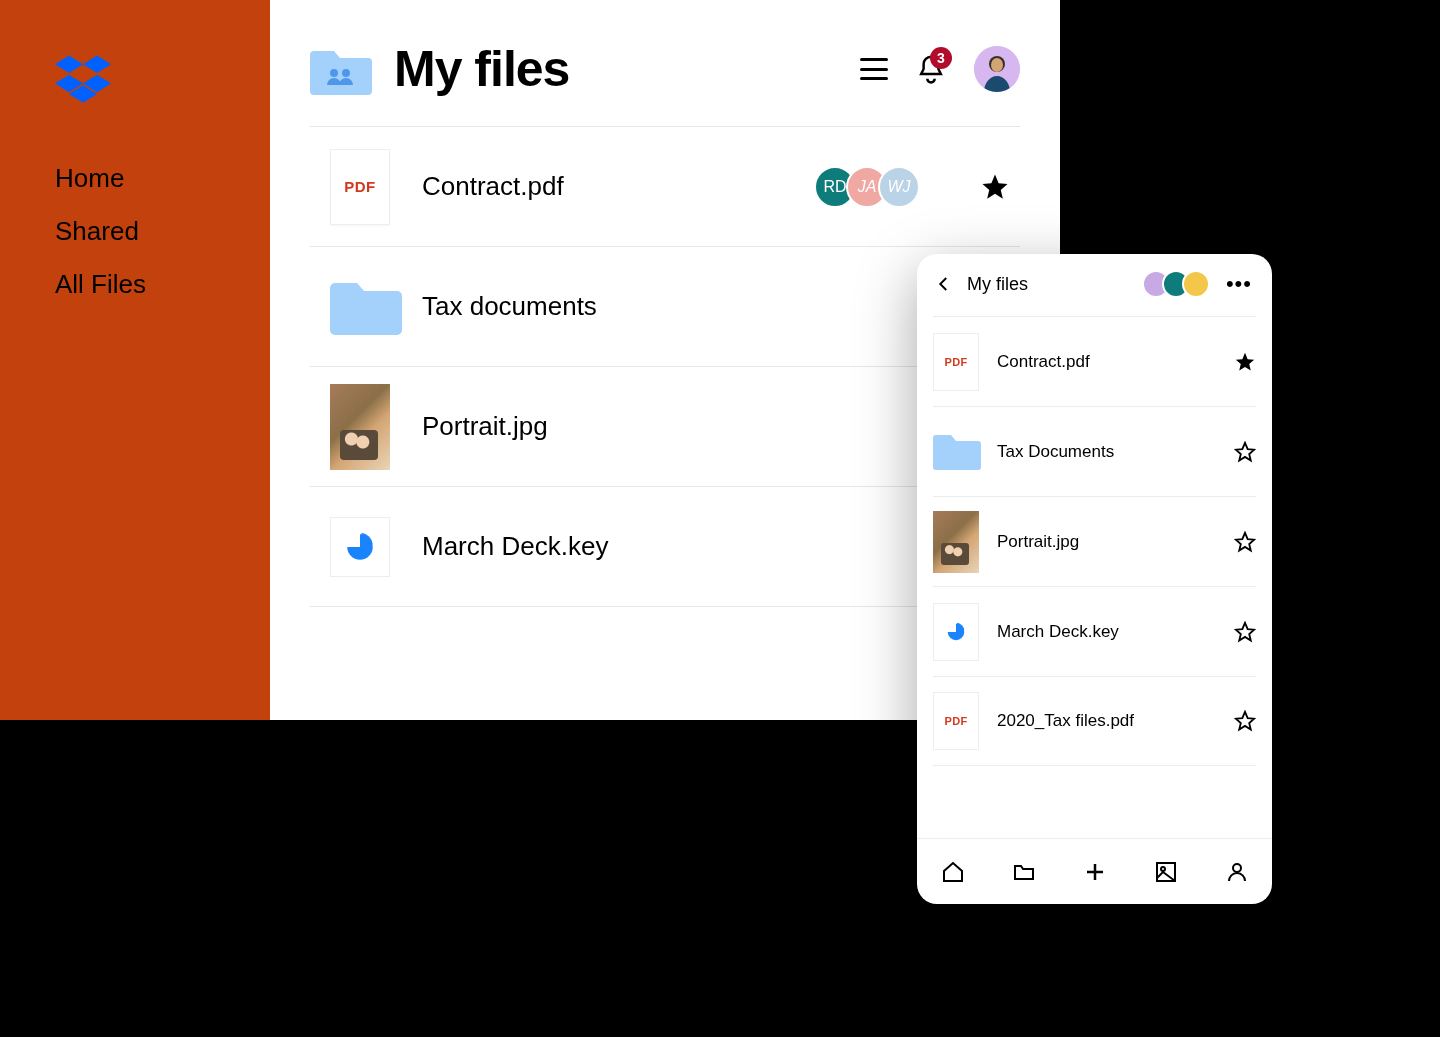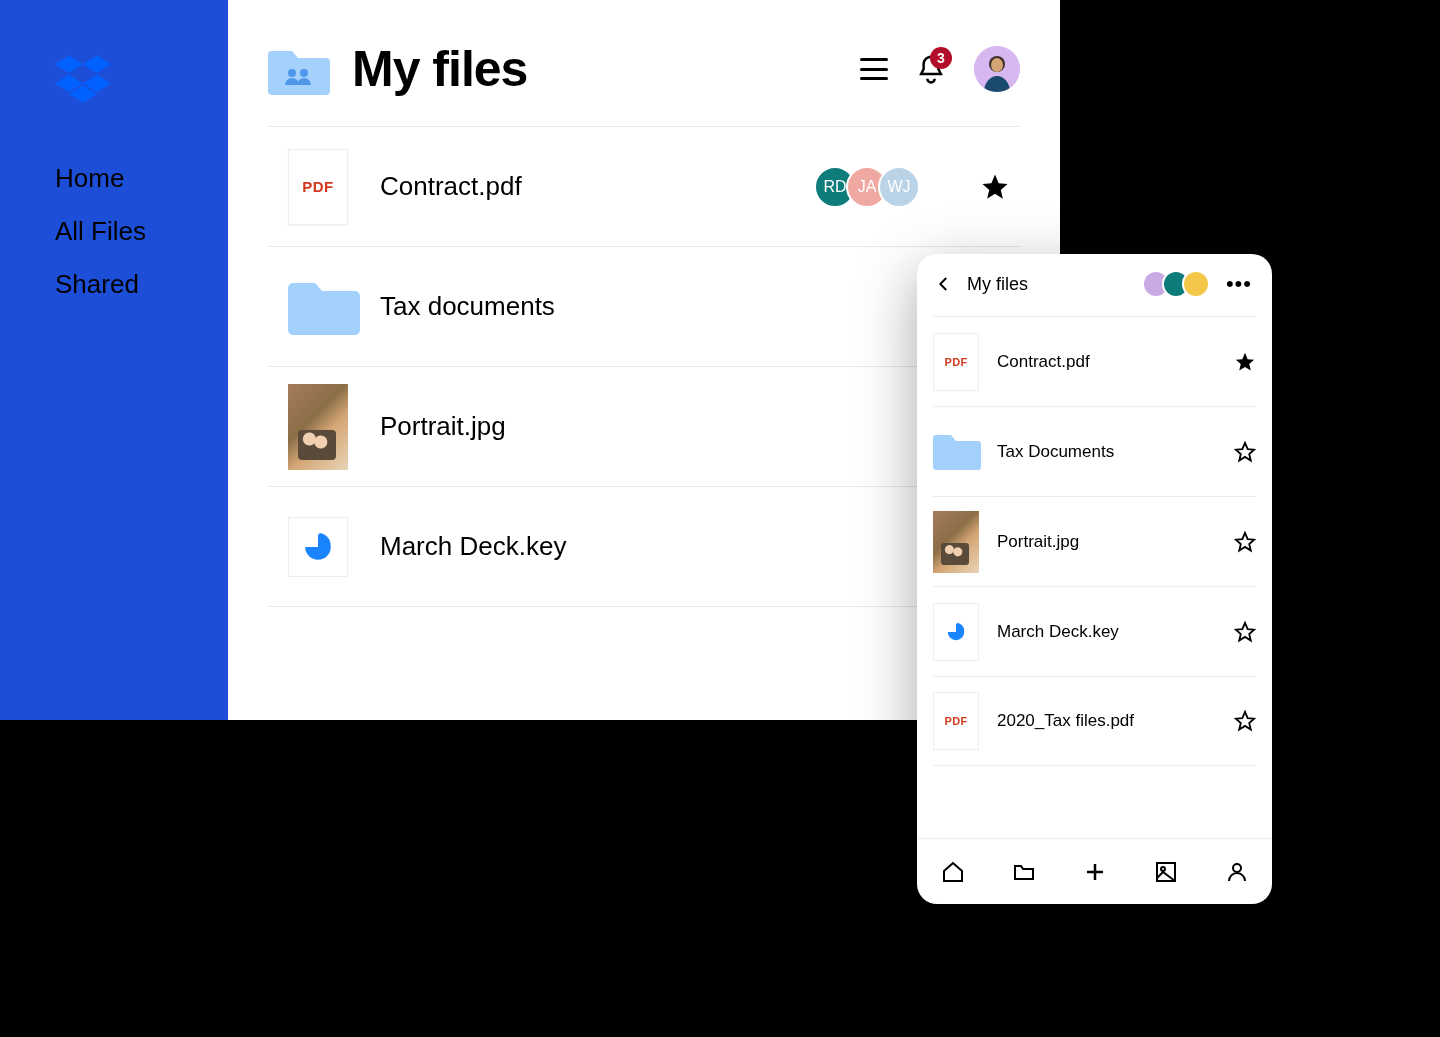--- a/index.html
+++ b/index.html
@@ -16,22 +16,22 @@
   position: absolute;
   top: 0; left: 0;
   width: 1060px;
   height: 720px;
   background: #fff;
   display: flex;
 }
 
 
 .sidebar {
-  width: 228px;
-  background: #1d4ed8;
+  width: 270px;
+  background: #c2410c;
   padding: 55px 0 0 55px;
 }
 .logo {
   margin-bottom: 60px;
 }
 .nav-item {
   font-size: 26px;
   color: #000;
   margin-bottom: 22px;
   cursor: pointer;
@@ -133,21 +133,21 @@
   color:#000;
   flex:1;
 }
 .shared-avatars{ display:flex; align-items:center; margin-right:60px;}
 .av-initials{
   width:42px; height:42px; border-radius:50%;
   display:flex; align-items:center; justify-content:center;
   color:#fff; font-size:16px; font-weight:500;
   border:2px solid #fff;
 }
-.av-initials:not(:first-child){ margin-left:-10px; }
+.av-initials:not(:first-child){ margin-left:-10px;font-style:italic; }
 .star-action { margin-left:auto; cursor:pointer; }
 
 
 .mobile {
   position:absolute;
   top:254px; left:917px;
   width:355px;
   height:650px;
   background:#fff;
   border-radius:20px;
@@ -220,22 +220,22 @@
         <g fill="#0061ff">
           <polygon points="16,0 32,10 16,20 0,10"></polygon>
           <polygon points="48,0 64,10 48,20 32,10"></polygon>
           <polygon points="16,22 32,32 16,42 0,32"></polygon>
           <polygon points="48,22 64,32 48,42 32,32"></polygon>
           <polygon points="32,34 48,44 32,54 16,44"></polygon>
         </g>
       </svg>
     </div>
     <div class="nav-item">Home</div>
+    <div class="nav-item">Shared</div>
     <div class="nav-item">All Files</div>
-    <div class="nav-item">Shared</div>
   </div>
 
   <div class="main">
     <div class="main-header">
       <div class="title-group">
         <div class="title-folder-icon">
           <svg width="62" height="52" viewBox="0 0 62 52">
             <path fill="#a4d1fb" d="M4 8 h20 l6 7 h28 a4 4 0 0 1 4 4 v29 a4 4 0 0 1 -4 4 H4 a4 4 0 0 1 -4 -4 V12 a4 4 0 0 1 4 -4 z"></path>
             <g fill="#4f98e9">
               <circle cx="24" cy="30" r="4"></circle>

